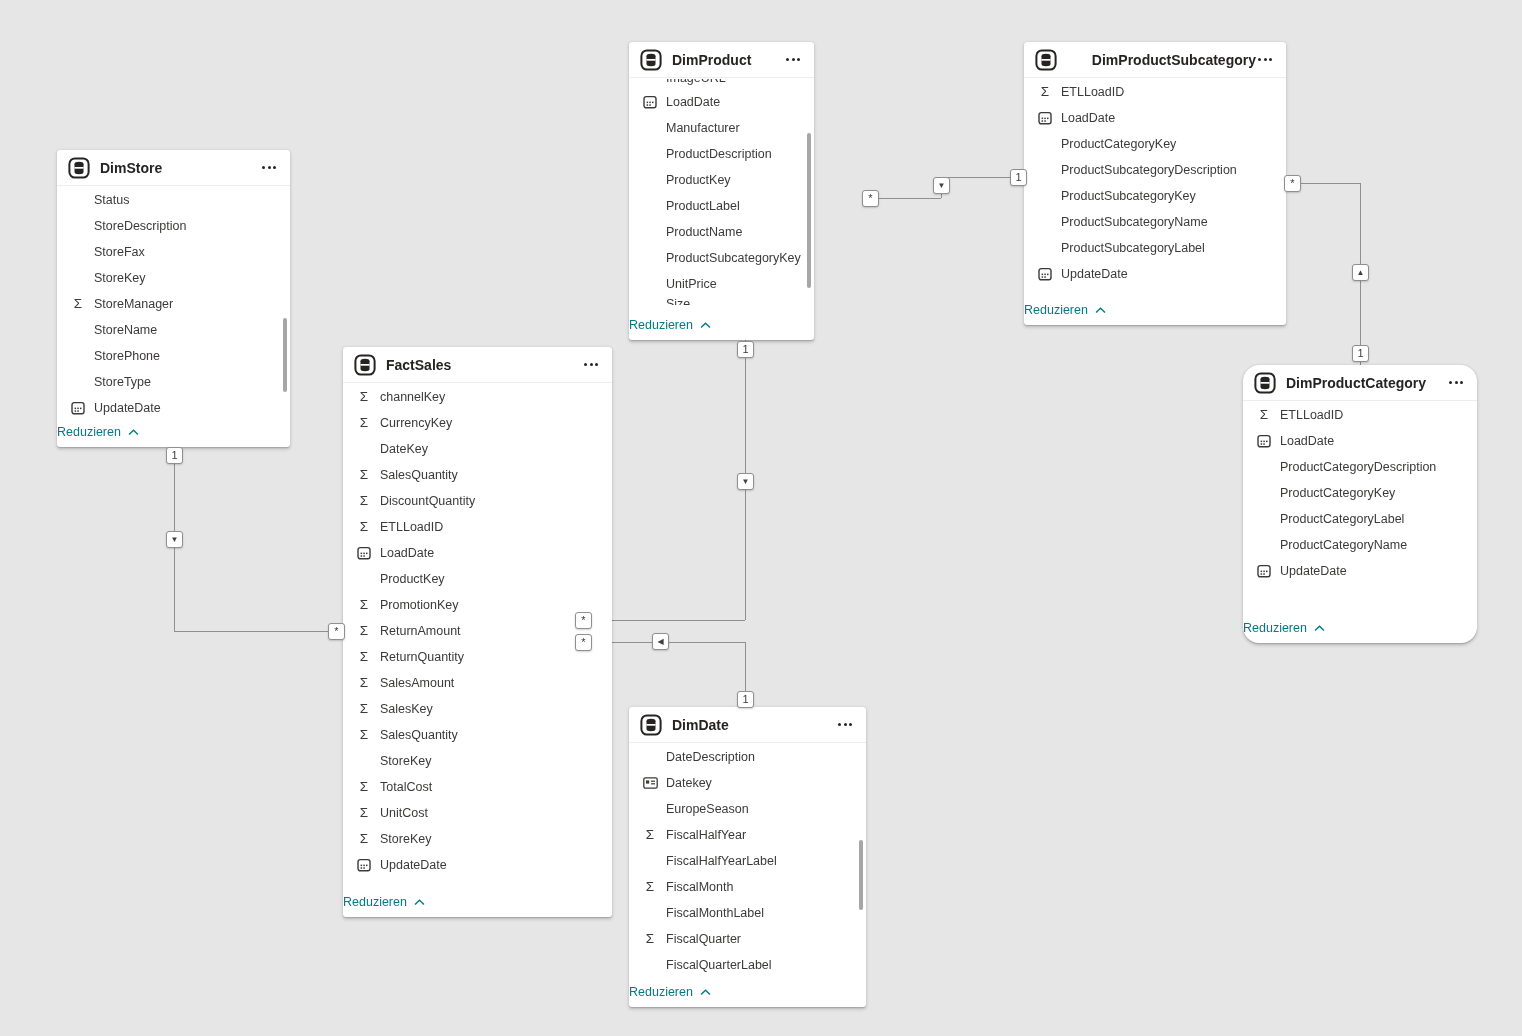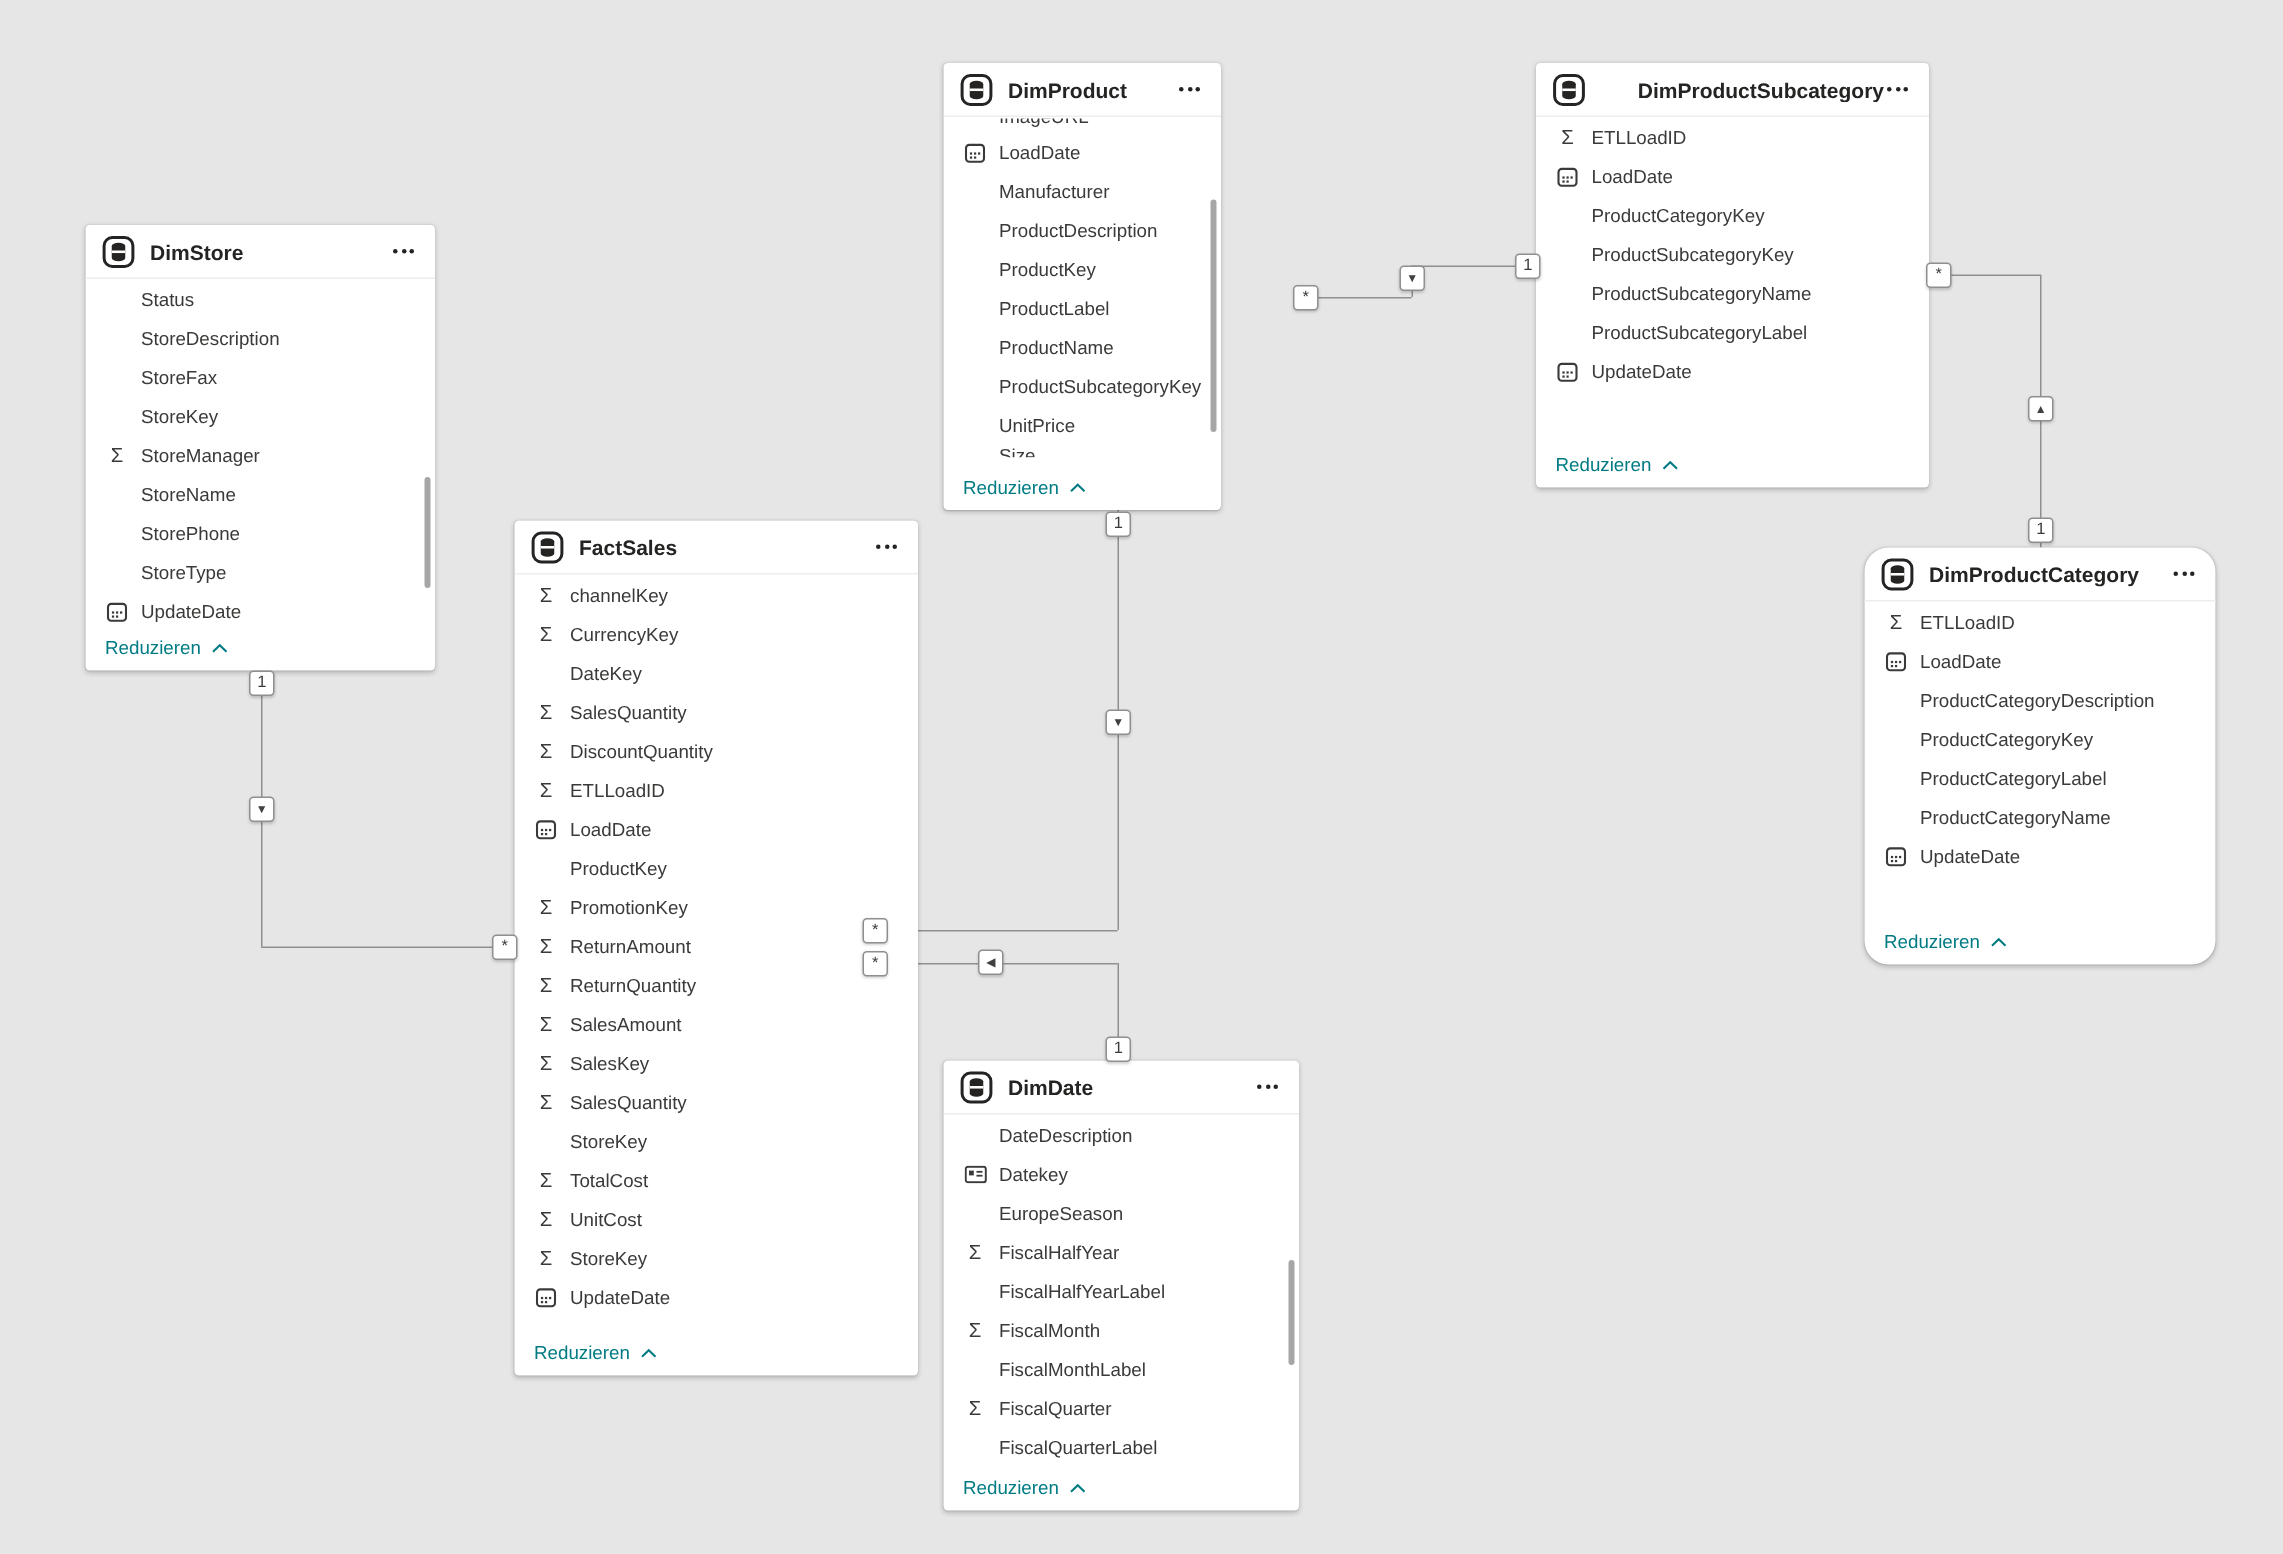--- a/index.html
+++ b/index.html
@@ -50,21 +50,21 @@
     margin-right:8px;color:#3b3a39;font-size:13.5px;line-height:1;
   }
   .fname{font-size:12.5px;color:#3b3a39;white-space:nowrap;}
   .clip-bottom{height:10px;overflow:hidden;}
   .clip-bottom .frow-inner{margin-top:-14px;}
   .clip-top{height:8px;overflow:hidden;}
   .clip-top .frow-inner{margin-top:-6px;}
 
   .card-footer{
     position:absolute;left:0;right:0;bottom:0;height:31px;
-    display:flex;align-items:center;gap:7px;padding-left:13px;
+    display:flex;align-items:center;gap:7px;
     color:#007b83;font-size:12.5px;cursor:pointer;
   }
 
   .vthumb{position:absolute;right:3px;width:4px;background:#a6a6a6;border-radius:2px;z-index:11;}
 
   
   #card-dimstore{left:57px;top:150px;width:233px;height:297px;}
   #card-factsales{left:343px;top:347px;width:269px;height:570px;}
   #card-dimproduct{left:629px;top:42px;width:185px;height:298px;}
   #card-dimproductsubcategory{left:1024px;top:42px;width:262px;height:283px;text-align:right;}
@@ -530,20 +530,26 @@
         </div>
         <div class="frow">
           <div class="frow-inner">
             <span class="ficon"></span>
             <span class="fname">ProductCategoryKey</span>
           </div>
         </div>
         <div class="frow">
           <div class="frow-inner">
             <span class="ficon"></span>
+            <span class="fname">ProductSubcategoryDescription</span>
+          </div>
+        </div>
+        <div class="frow">
+          <div class="frow-inner">
+            <span class="ficon"></span>
             <span class="fname">ProductSubcategoryKey</span>
           </div>
         </div>
         <div class="frow">
           <div class="frow-inner">
             <span class="ficon"></span>
             <span class="fname">ProductSubcategoryName</span>
           </div>
         </div>
         <div class="frow">

